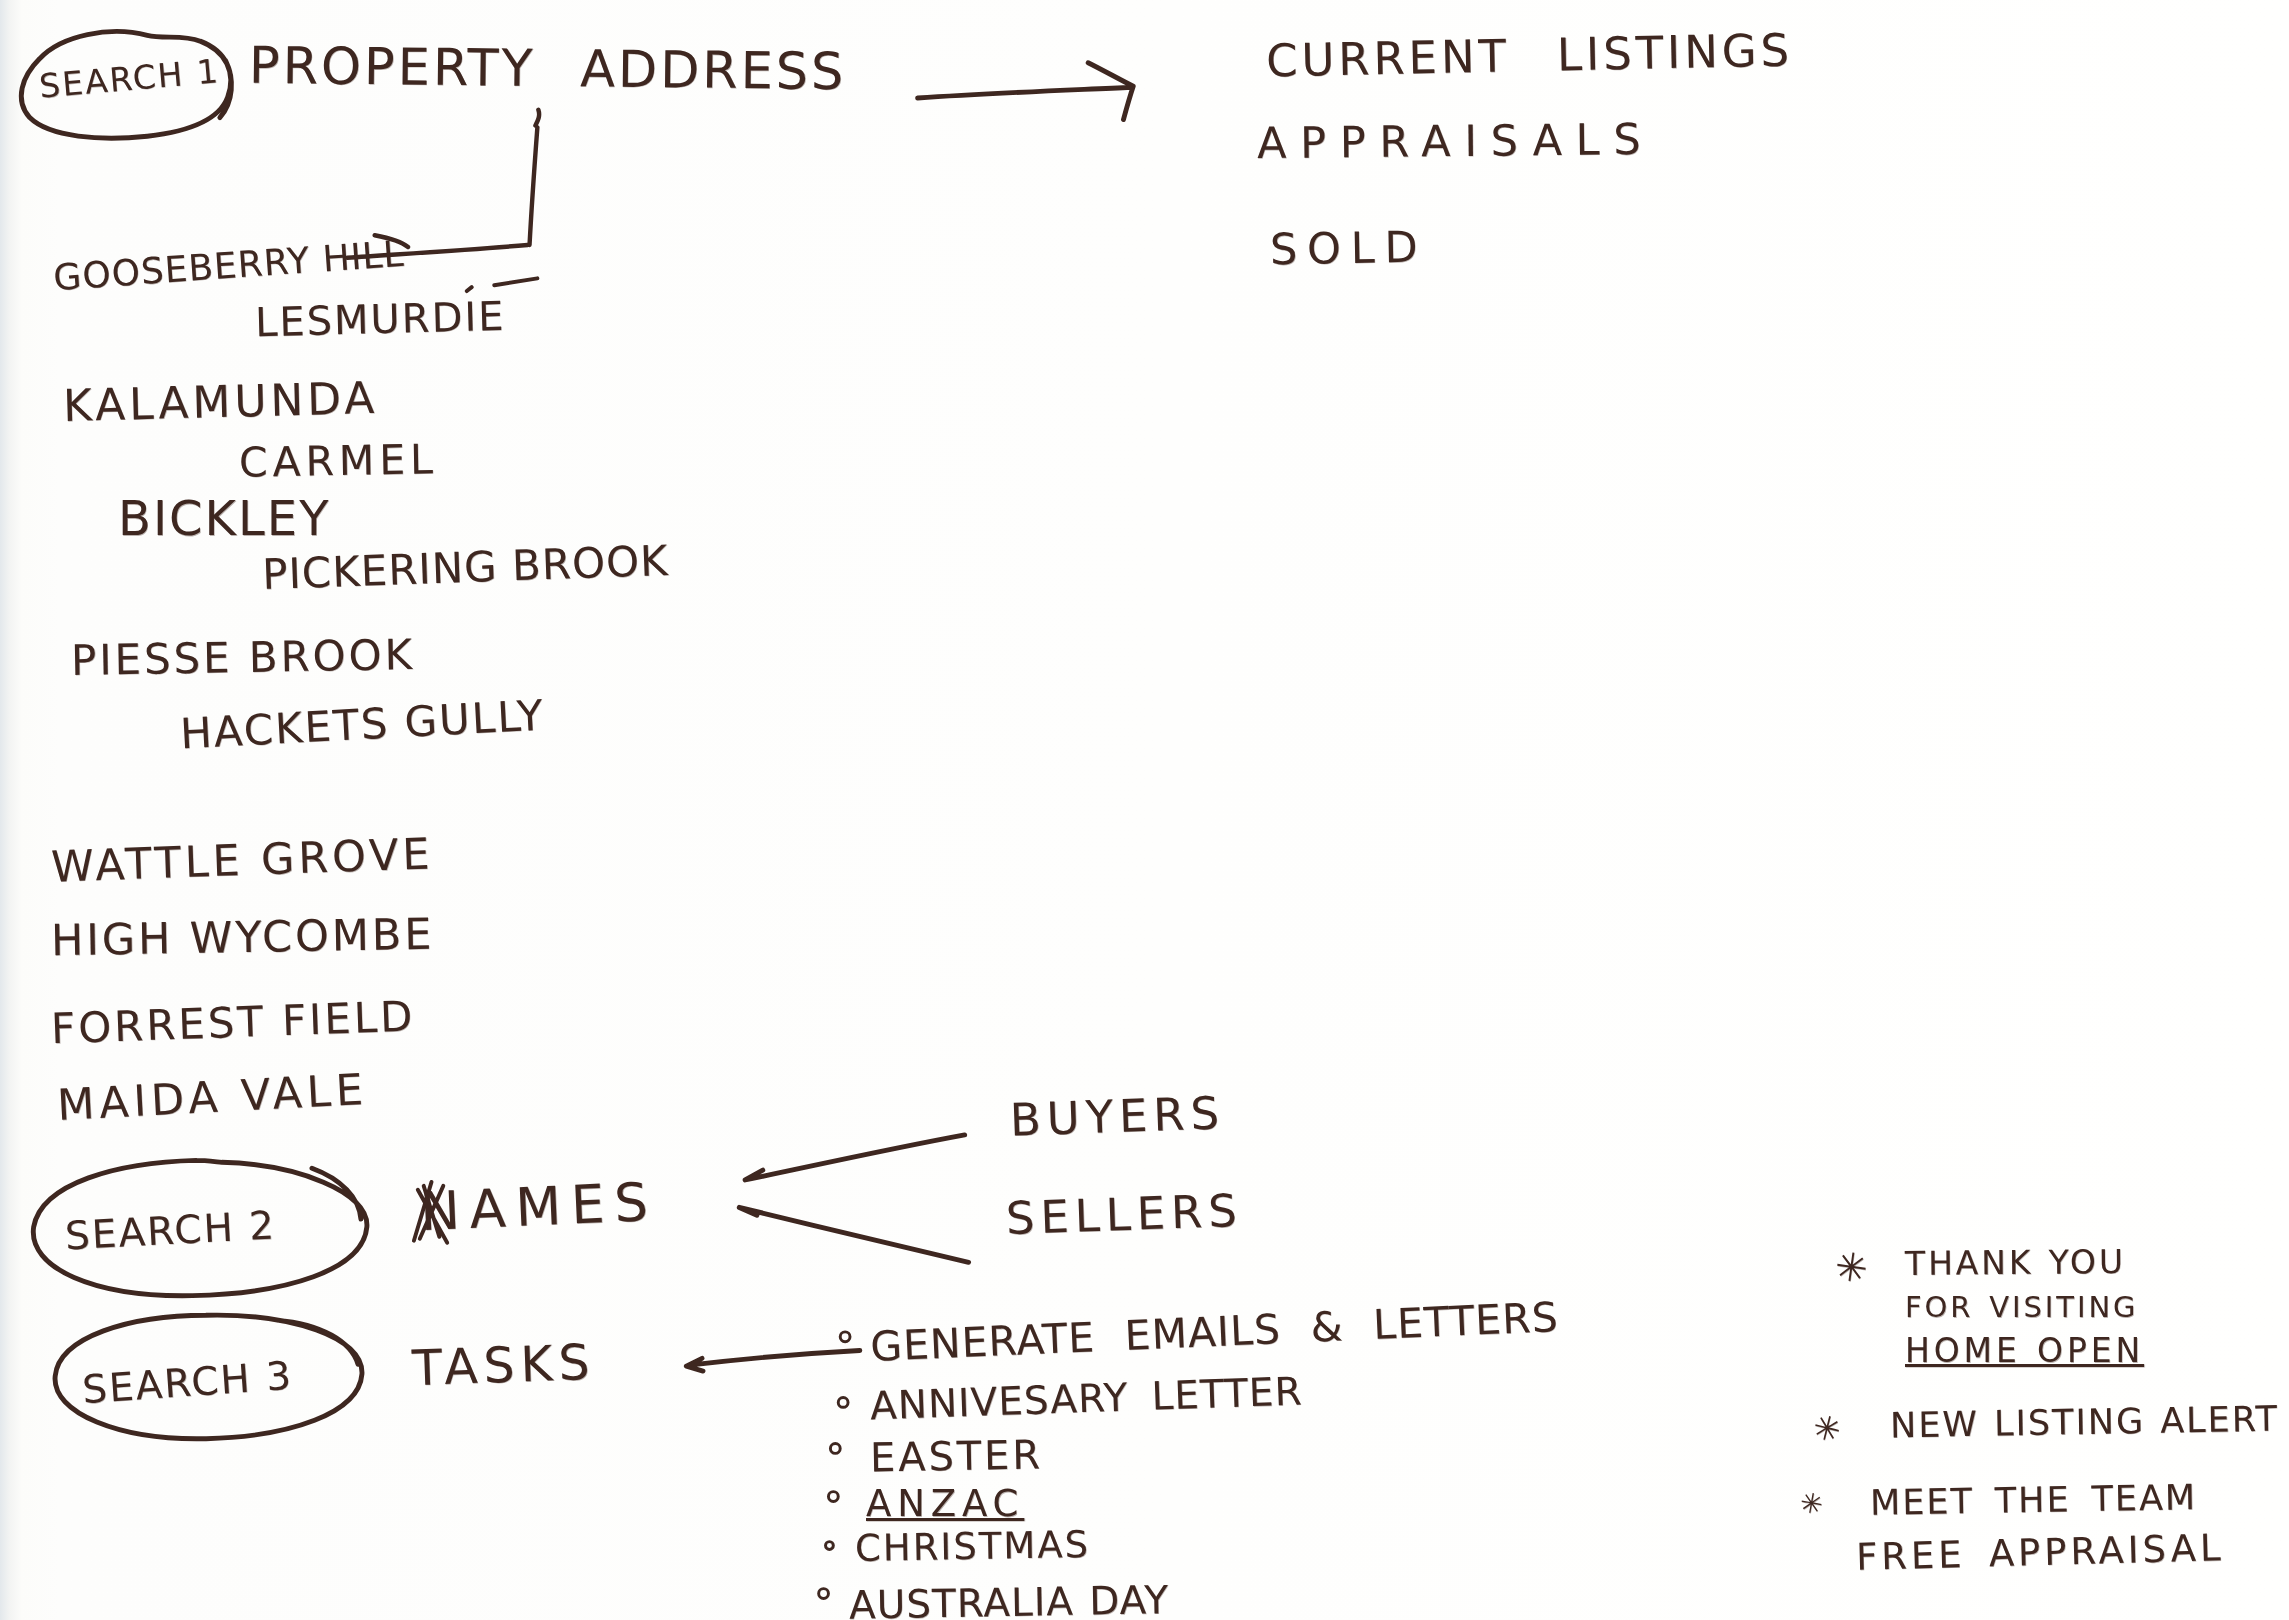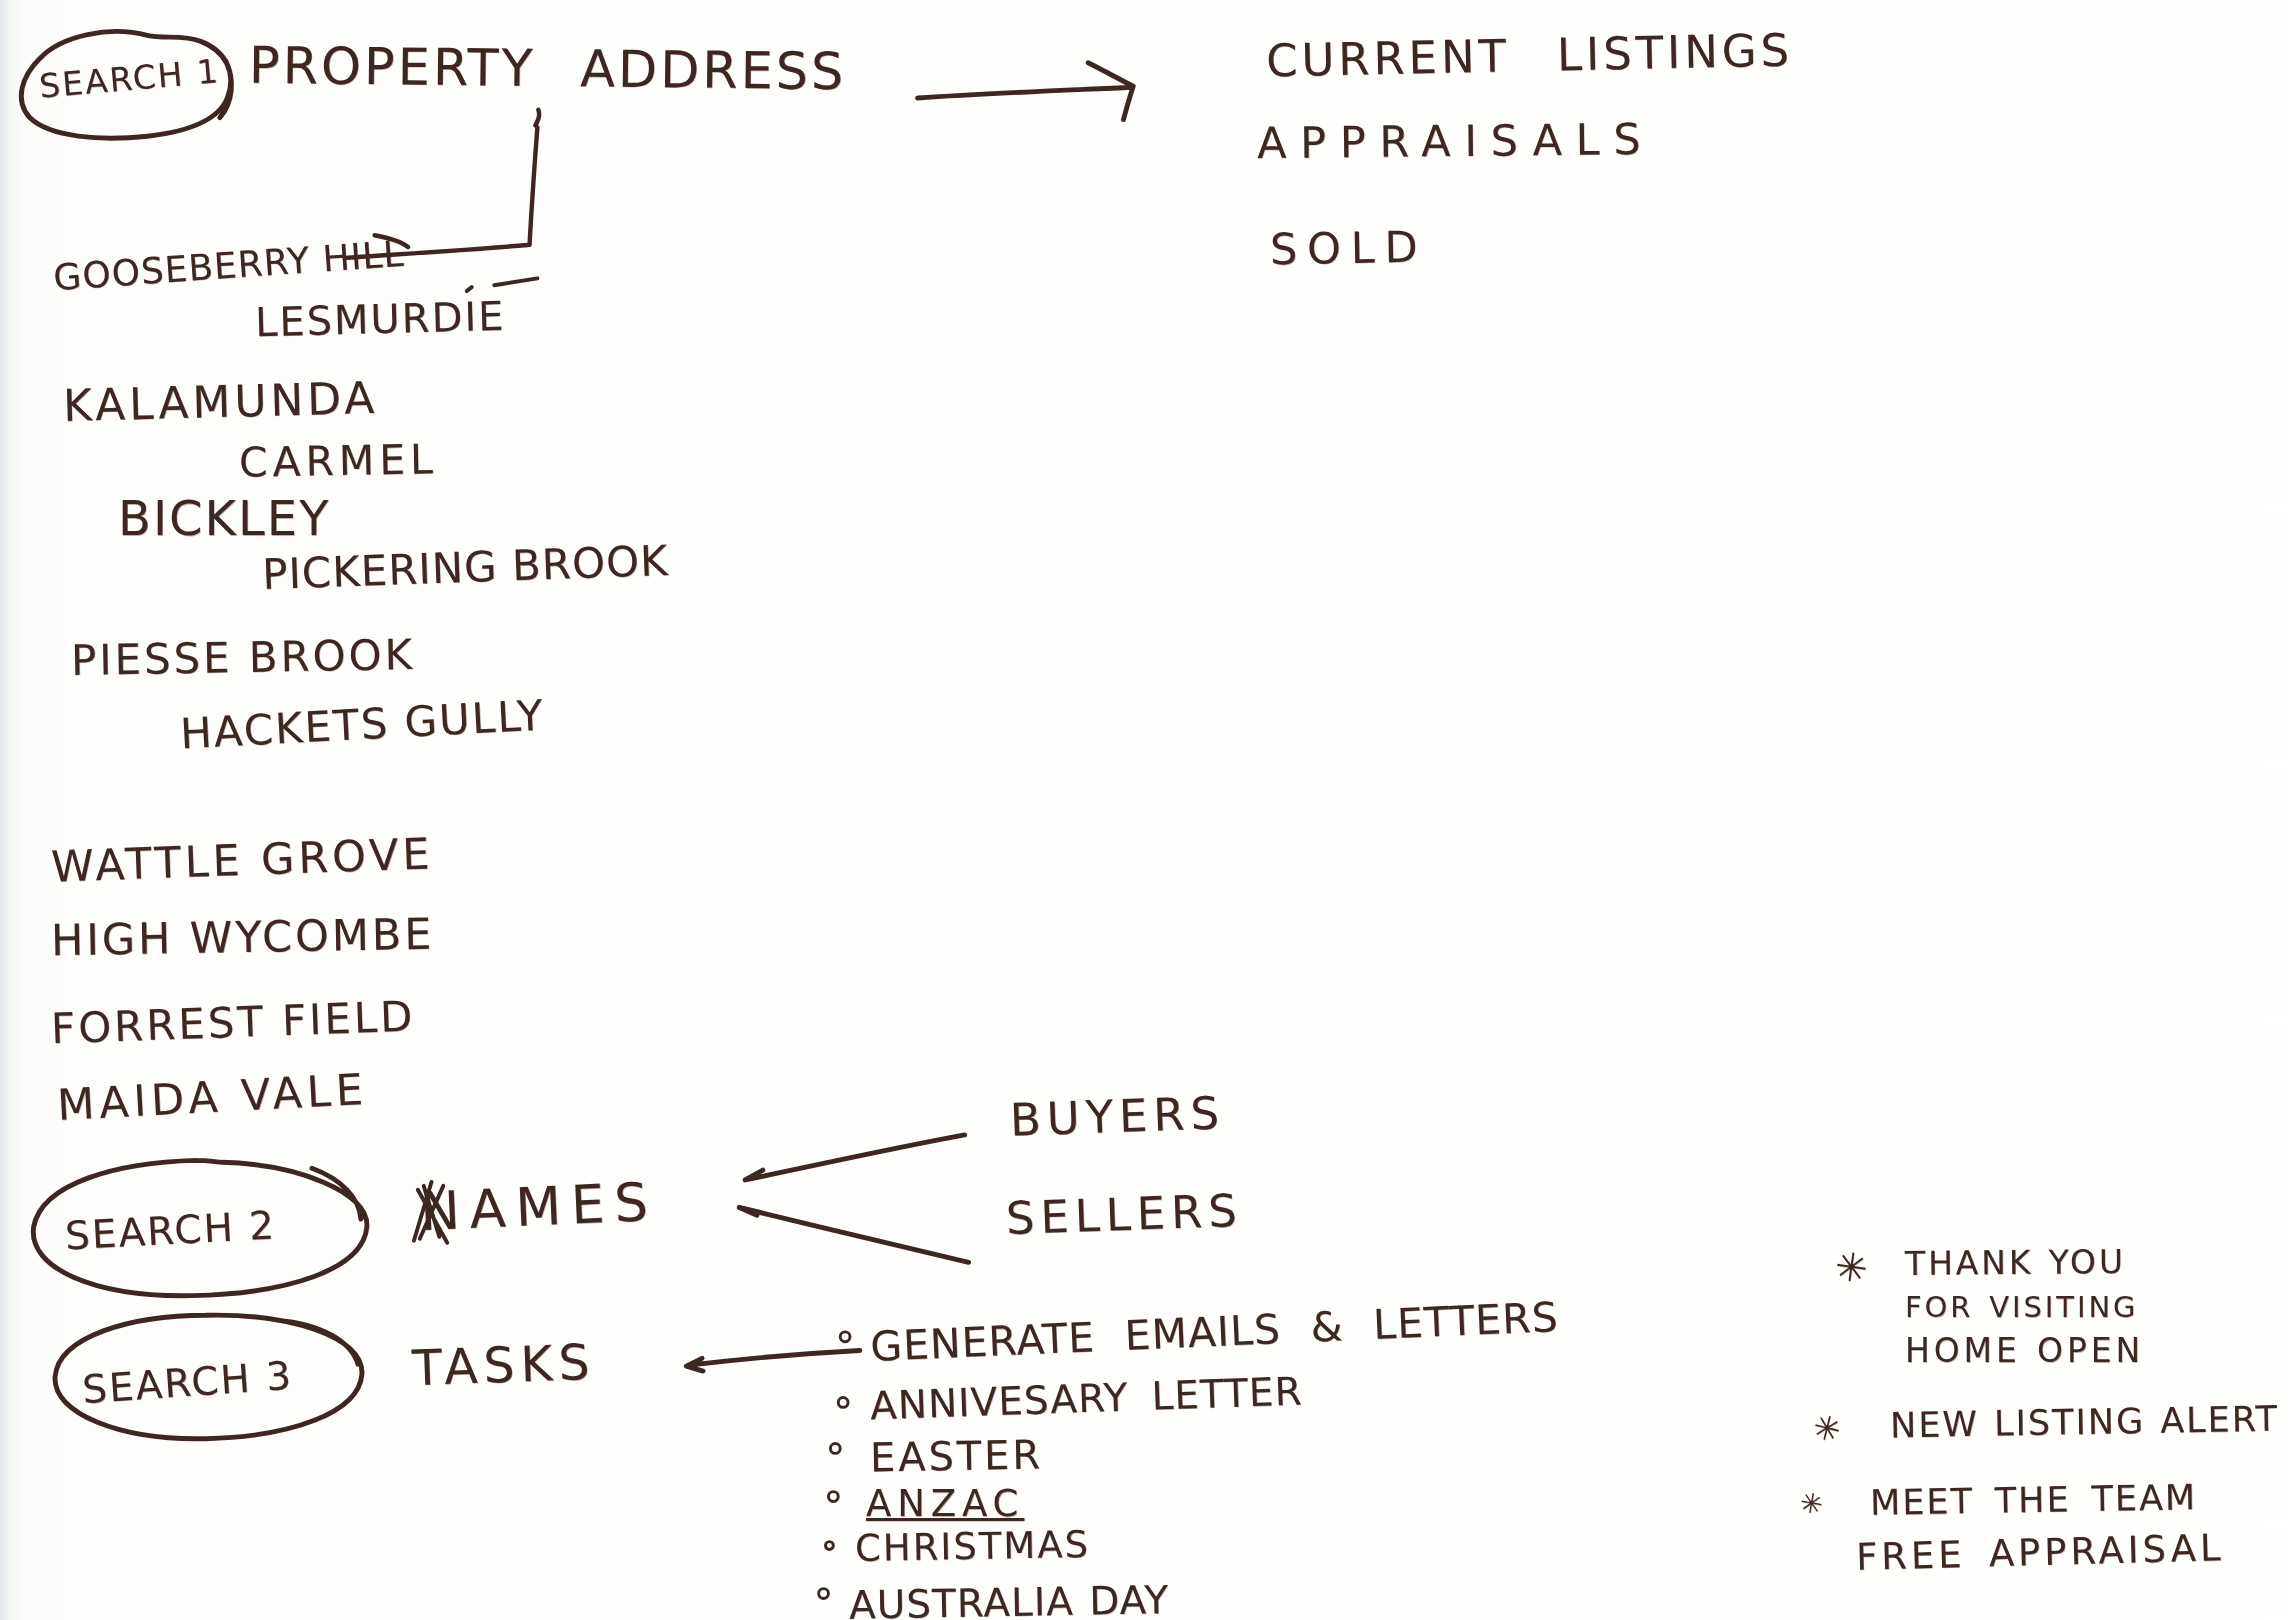--- a/index.html
+++ b/index.html
@@ -58,21 +58,21 @@
   .task-3{left:866px;top:1482px;font-size:37px;letter-spacing:5.9px;text-decoration:underline;}
   .task-4{left:855px;top:1525px;font-size:37px;letter-spacing:2px;transform:rotate(-1deg);}
   .task-5{left:849px;top:1580px;font-size:39px;letter-spacing:1px;word-spacing:2px;transform:rotate(-1deg);}
 
   
   .mark-0{left:1835px;top:1245px;font-size:39px;transform:rotate(8deg);}
   .mark-1{left:1813px;top:1409px;font-size:33px;transform:rotate(14deg);}
   .mark-2{left:1800px;top:1488px;font-size:27.4px;transform:rotate(10deg);}
   .n0-l0{left:1905px;top:1243px;font-size:33px;letter-spacing:2.9px;word-spacing:2px;transform:rotate(-.5deg);}
   .n0-l1{left:1905px;top:1290px;font-size:29px;letter-spacing:2.9px;word-spacing:3.9px;}
-  .n0-l2{left:1905px;top:1331px;font-size:33px;letter-spacing:3.9px;word-spacing:2px;}
+  .n0-l2{left:1905px;top:1331px;font-size:33px;letter-spacing:3.9px;word-spacing:2px;text-decoration:underline;}
   .n1-l0{left:1890px;top:1402px;font-size:35px;letter-spacing:2px;word-spacing:2px;transform:rotate(-1deg);}
   .n2-l0{left:1870px;top:1480px;font-size:35px;letter-spacing:2px;word-spacing:7.8px;transform:rotate(-1deg);}
   .n2-l1{left:1856px;top:1531px;font-size:37px;letter-spacing:3.9px;word-spacing:7.8px;transform:rotate(-1.5deg);}
 </style>
 </head>
 <body>
 
 <div class="page">
 
   <svg class="ink" width="2290" height="1620" viewBox="0 0 2336 1653">

